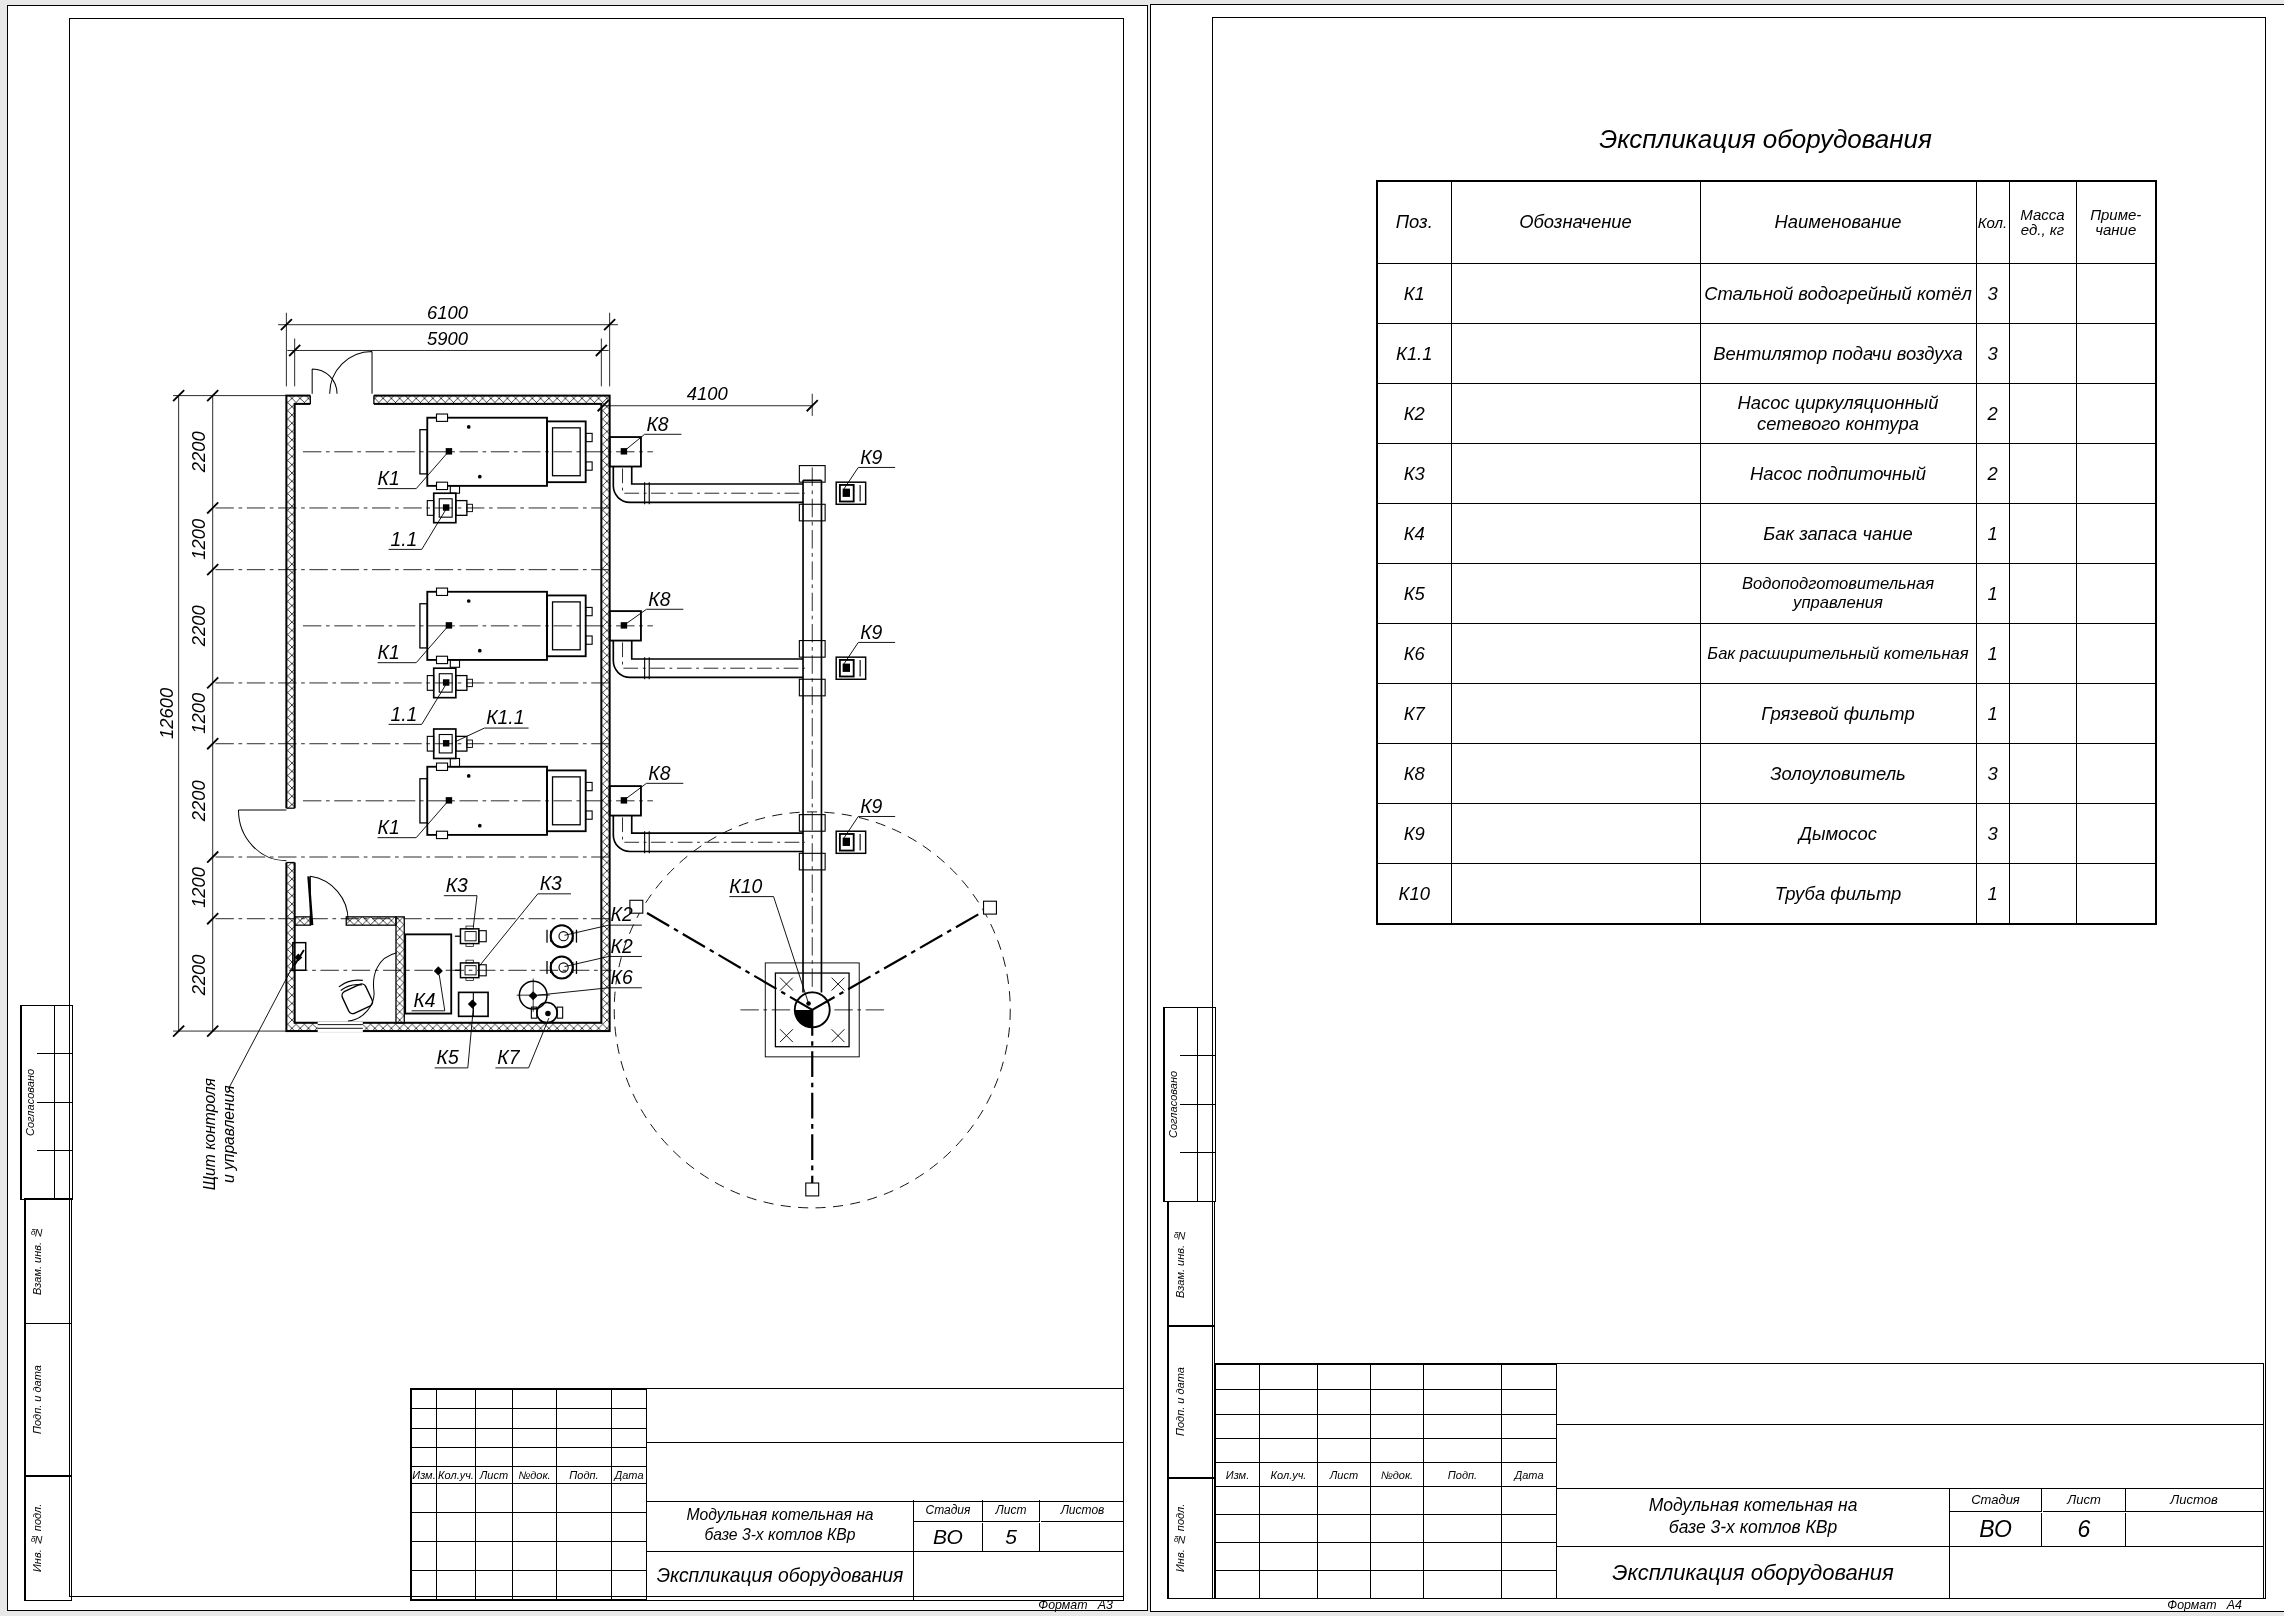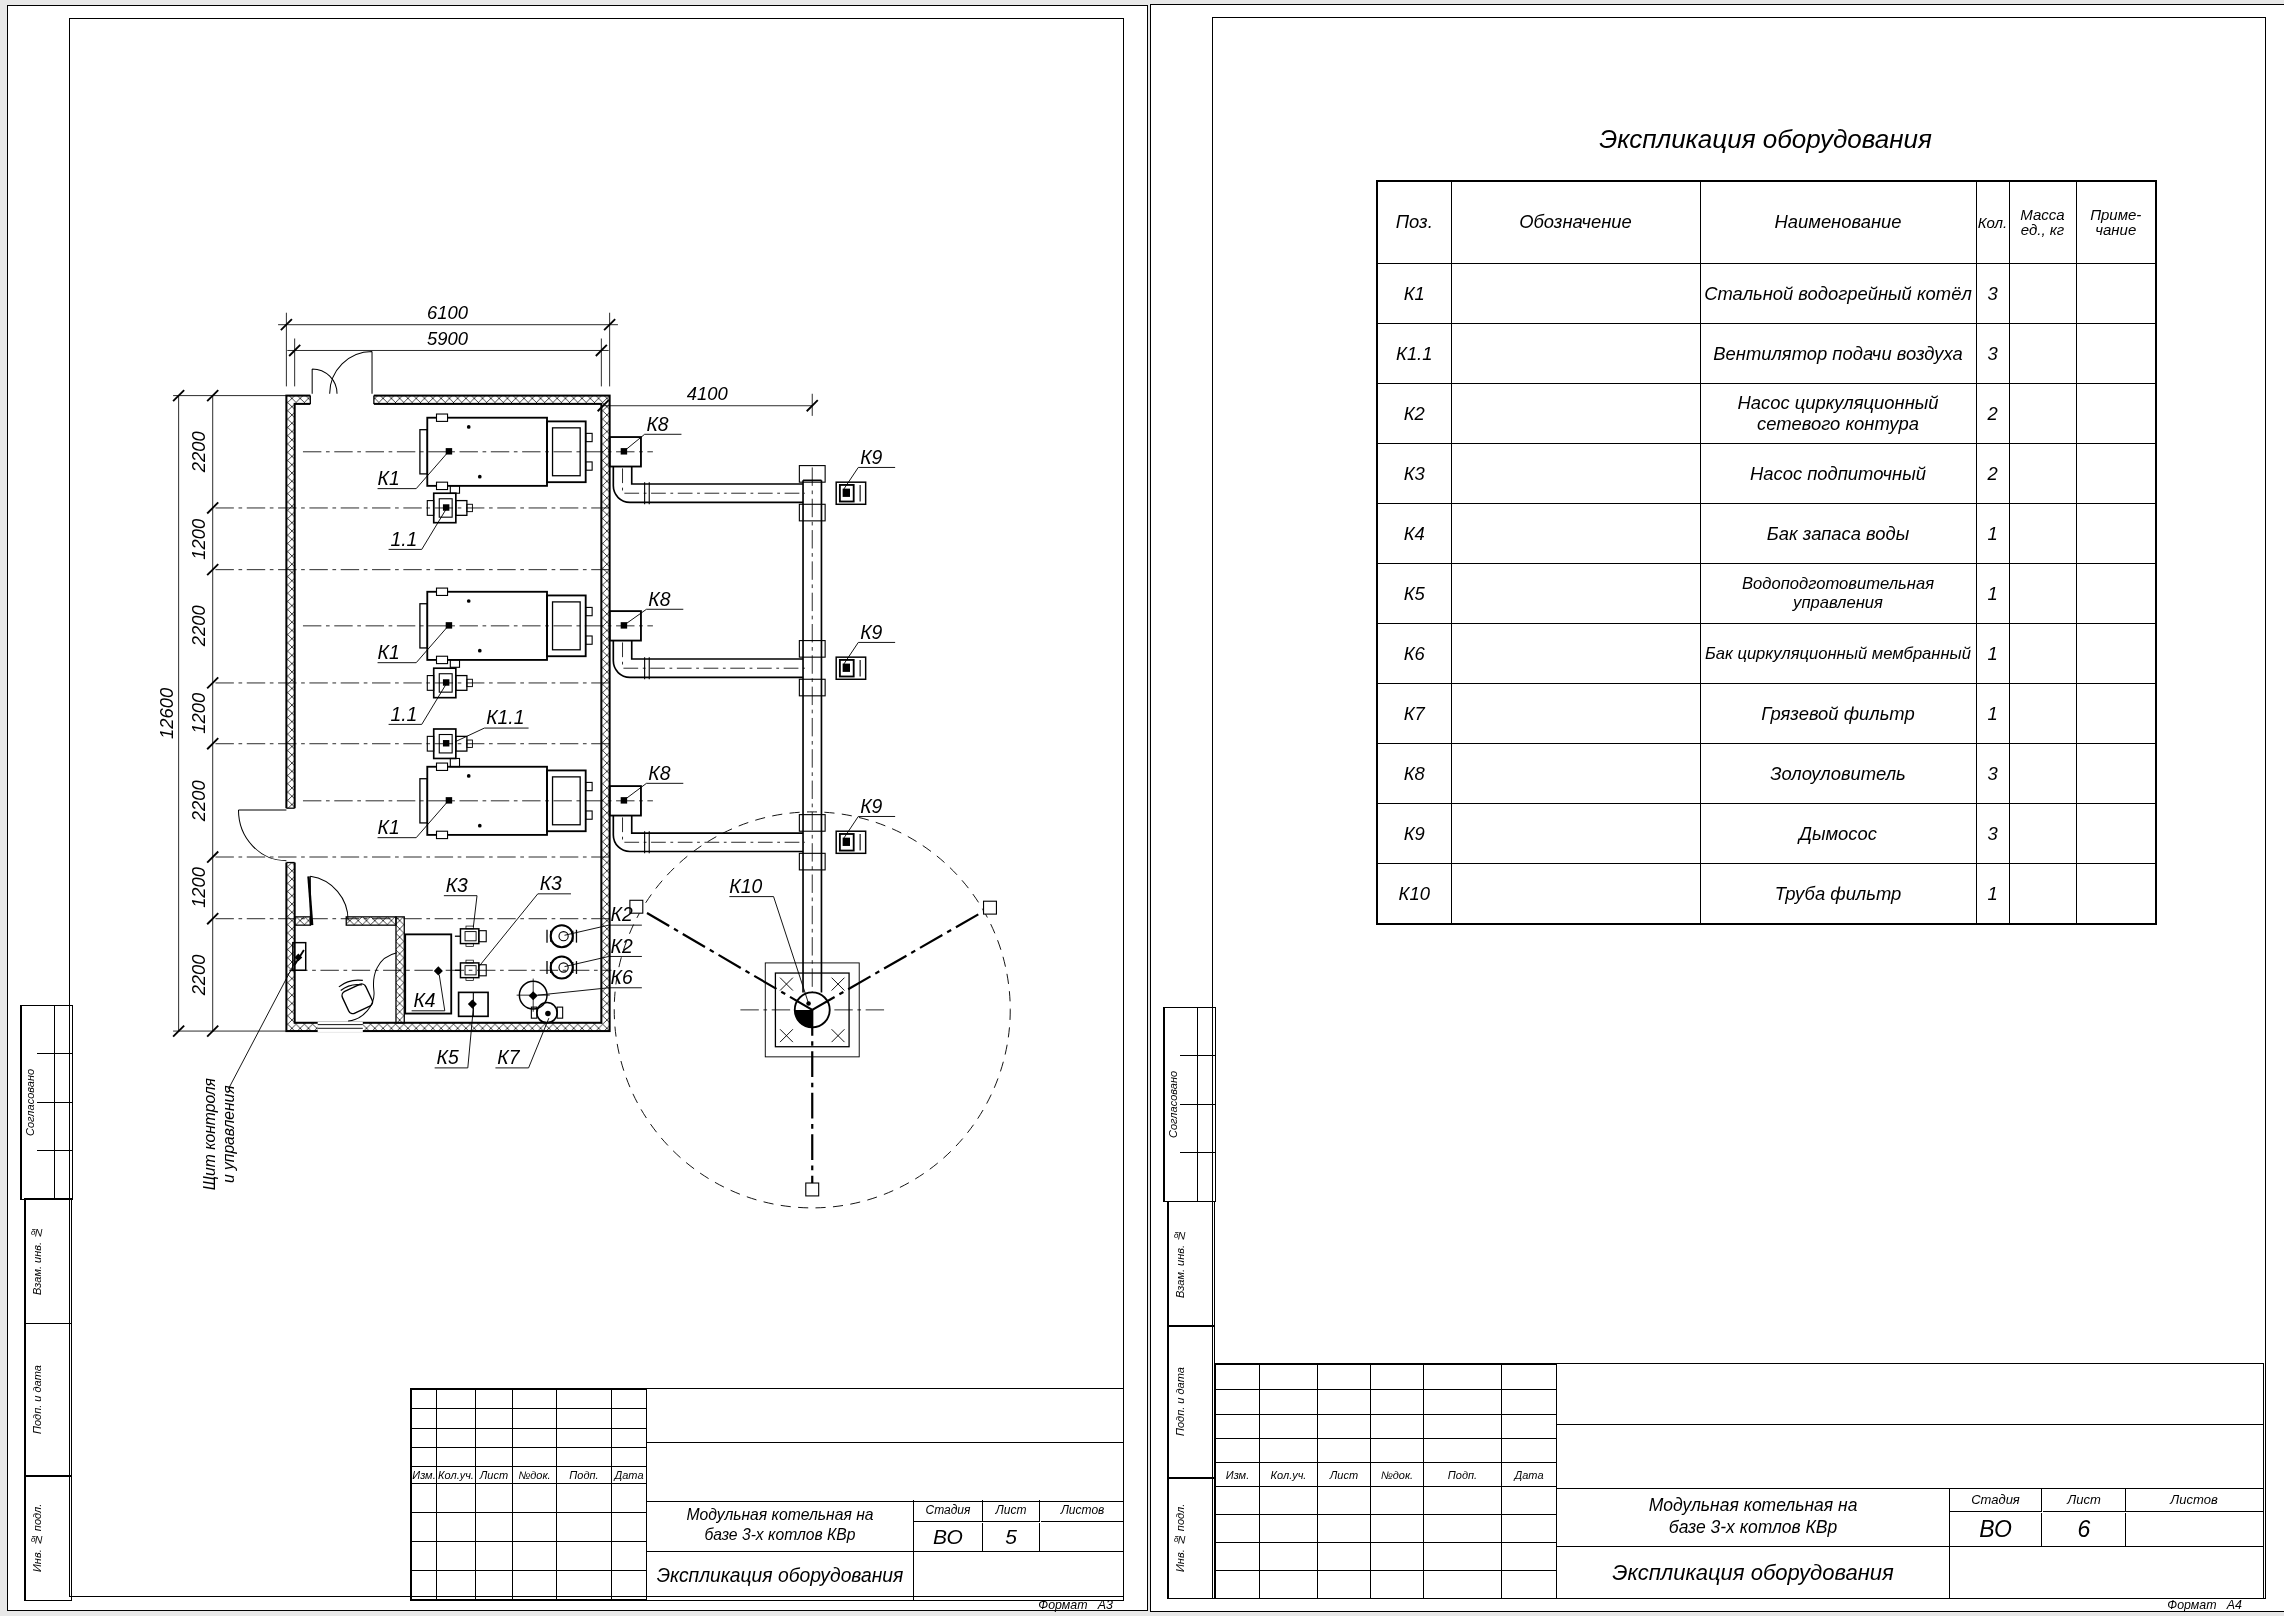--- a/index.html
+++ b/index.html
@@ -640,37 +640,37 @@
           <td>К3</td>
           <td></td>
           <td class="nm">Насос подпиточный</td>
           <td>2</td>
           <td></td>
           <td></td>
         </tr>
     <tr>
           <td>К4</td>
           <td></td>
-          <td class="nm">Бак запаса воды</td>
+          <td class="nm">Бак запаса чание</td>
           <td>1</td>
           <td></td>
           <td></td>
         </tr>
     <tr>
           <td>К5</td>
           <td></td>
           <td class="nm" style="font-size:16.6px;">Водоподготовительная управления</td>
           <td>1</td>
           <td></td>
           <td></td>
         </tr>
     <tr>
           <td>К6</td>
           <td></td>
-          <td class="nm" style="font-size:16.6px;">Бак циркуляционный мембранный</td>
+          <td class="nm" style="font-size:16.6px;">Бак расширительный котельная</td>
           <td>1</td>
           <td></td>
           <td></td>
         </tr>
     <tr>
           <td>К7</td>
           <td></td>
           <td class="nm">Грязевой фильтр</td>
           <td>1</td>
           <td></td>

